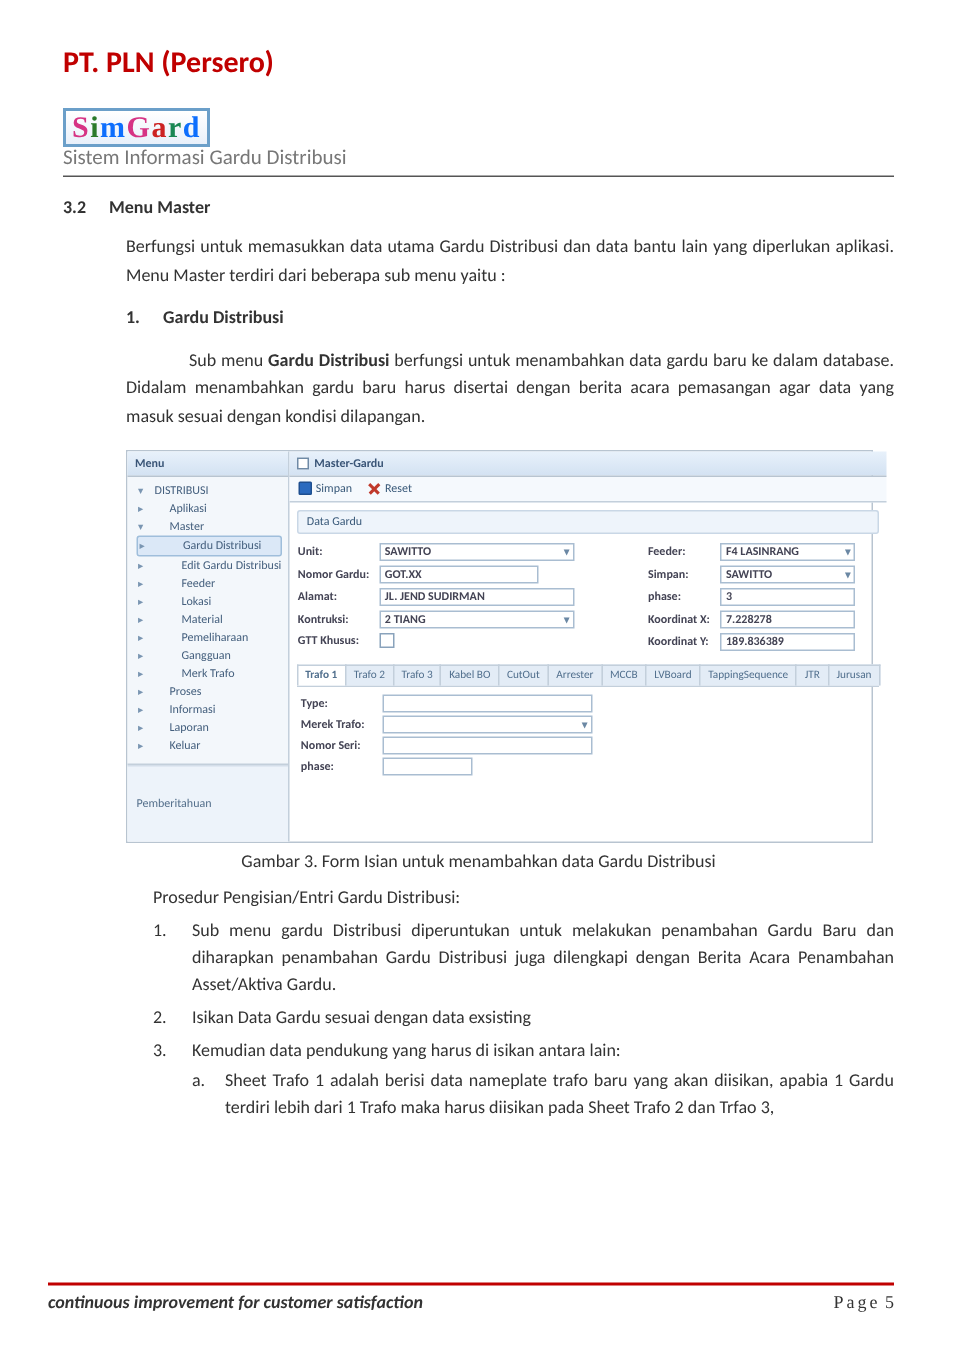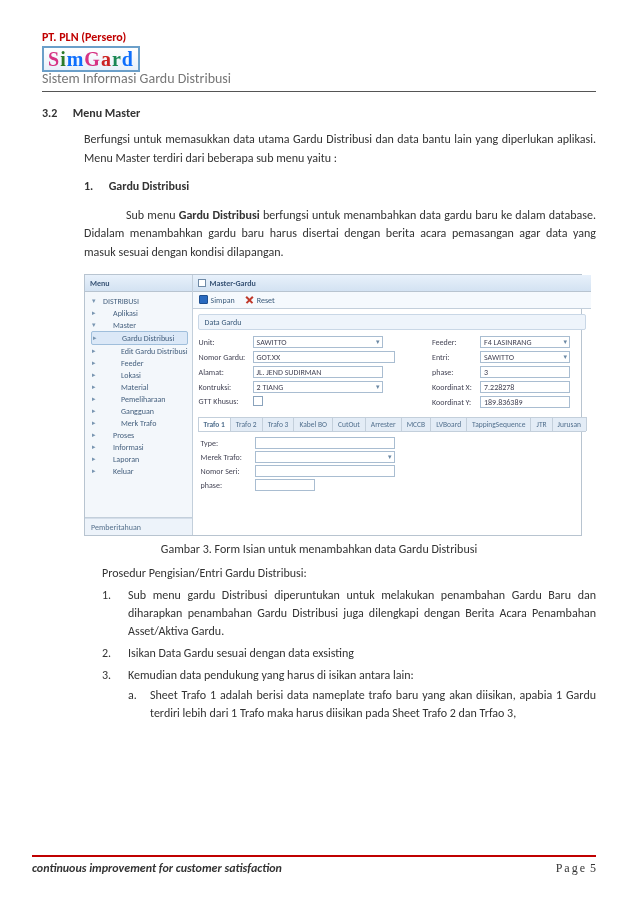--- a/index.html
+++ b/index.html
@@ -6,21 +6,21 @@
   body {
     width: 638px;
     height: 904px;
     font-family: Calibri, Arial, sans-serif;
     background: #fff;
     color: #333;
     position: relative;
     padding: 30px 42px 30px 42px;
     font-size: 12px;
   }
-  .company { color: #c00000; font-weight: bold; font-size: 12px; margin-bottom: 2px; }
+  .company { color: #c00000; font-weight: bold; font-size: 20px; margin-bottom: 18px; }
   .logo {
     display: inline-block;
     font-family: "Times New Roman", serif;
     font-size: 20px;
     font-weight: 900;
     letter-spacing: 1px;
     border: 2px solid #6b9fc9;
     padding: 1px 4px;
     background: linear-gradient(#fff,#e8f0fa);
     line-height: 1;
@@ -68,21 +68,21 @@
   }
   .tree { padding: 3px 4px 3px 6px; flex: 1; overflow: hidden; }
   .tree .node { padding: 1px 0 1px 12px; position: relative; white-space: nowrap; color: #45607e; }
   .tree .node::before {
     content: "▸"; position: absolute; left: 1px; top: 1px; color: #7a96b2; font-size: 7px;
   }
   .tree .node.open::before { content: "▾"; }
   .tree .child { padding-left: 22px; }
   .tree .sel { background: #dbe8f7; border: 1px solid #9fbedb; border-radius: 2px; }
   .sidebar .bottom { border-top: 1px solid #c3cfdb; }
-  .sidebar .bottom .bitem { padding: 3px 6px; background: #edf3fa; border-top: 1px solid #d4dee9; color: #55708c; }
+  .sidebar .bottom .bitem { padding: 20px 6px; background: #edf3fa; border-top: 1px solid #d4dee9; color: #55708c; }
 
   .main { flex: 1; display: flex; flex-direction: column; }
   .tab-hd {
     background: linear-gradient(#e8f1fb,#d3e2f2);
     border-bottom: 1px solid #b8c4d0;
     padding: 3px 5px; color: #3a5577; font-weight: bold;
     display: flex; align-items: center; gap: 4px;
   }
   .tab-hd .sq { width: 8px; height: 8px; border: 1px solid #6f8aa6; background: #fff; display: inline-block; }
   .toolbar {
@@ -96,21 +96,21 @@
   .ic-reset::before, .ic-reset::after {
     content:""; position:absolute; left:0; top:4px; width:9px; height:1.5px; background:#c0392b;
   }
   .ic-reset::before{ transform: rotate(45deg);}
   .ic-reset::after{ transform: rotate(-45deg);}
   .section-hdr {
     background: #eef4fb; border: 1px solid #c9d7e6; border-radius: 2px;
     margin: 5px 5px 3px 5px; padding: 2px 6px; color: #3a5a7a;
   }
   .form { padding: 2px 6px; }
-  .row { display: flex; align-items: center; margin: 1px 0; }
+  .row { display: flex; align-items: center; margin: 1px 0; font-weight: bold; }
   .lbl { width: 54px; color: #445; }
   .lbl2 { width: 48px; color: #445; }
   .inp {
     border: 1px solid #a9bdd1; height: 12px; background: #fff; padding: 0 3px; line-height: 11px;
     color: #445; overflow: hidden; white-space: nowrap;
   }
   .sel-arrow { position: relative; }
   .sel-arrow::after {
     content: "▾"; position: absolute; right: 2px; top: -1px; color: #6b88a4; font-size: 7px;
   }
@@ -220,42 +220,42 @@
     </div>
     <div class="section-hdr">Data Gardu</div>
     <div class="form cols">
       <div class="col-l">
         <div class="row">
             <span class="lbl">Unit:</span>
             <span class="inp sel-arrow" style="width:130px">SAWITTO</span>
           </div>
         <div class="row">
             <span class="lbl">Nomor Gardu:</span>
-            <span class="inp" style="width:142px">GOT.XX</span>
+            <span class="inp" style="width:106px">GOT.XX</span>
           </div>
         <div class="row">
             <span class="lbl">Alamat:</span>
             <span class="inp" style="width:130px">JL. JEND SUDIRMAN</span>
           </div>
         <div class="row">
             <span class="lbl">Kontruksi:</span>
             <span class="inp sel-arrow" style="width:130px">2 TIANG</span>
           </div>
         <div class="row">
             <span class="lbl">GTT Khusus:</span>
             <span class="chk"></span>
           </div>
       </div>
       <div class="col-r">
         <div class="row">
             <span class="lbl2">Feeder:</span>
             <span class="inp sel-arrow" style="width:90px">F4 LASINRANG</span>
           </div>
         <div class="row">
-            <span class="lbl2">Entri:</span>
+            <span class="lbl2">Simpan:</span>
             <span class="inp sel-arrow" style="width:90px">SAWITTO</span>
           </div>
         <div class="row">
             <span class="lbl2">phase:</span>
             <span class="inp" style="width:90px">3</span>
           </div>
         <div class="row">
             <span class="lbl2">Koordinat X:</span>
             <span class="inp" style="width:90px">7.228278</span>
           </div>

